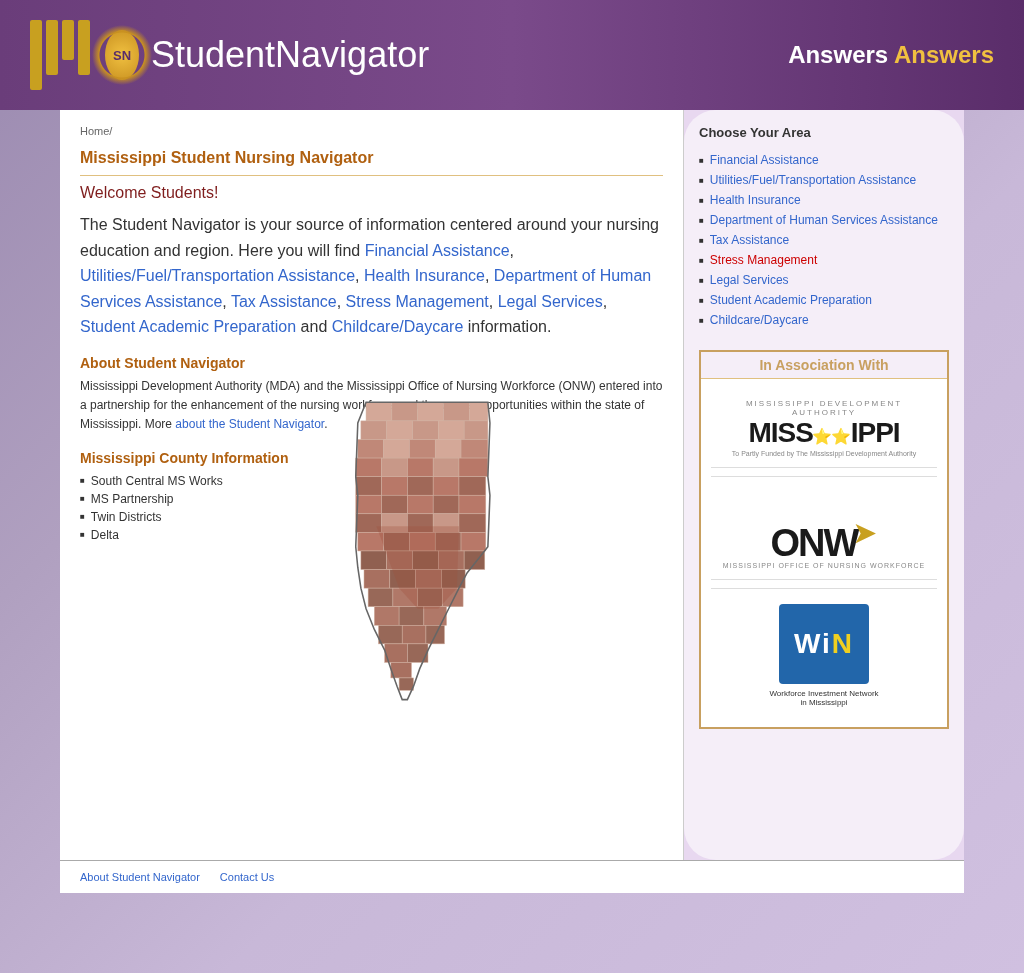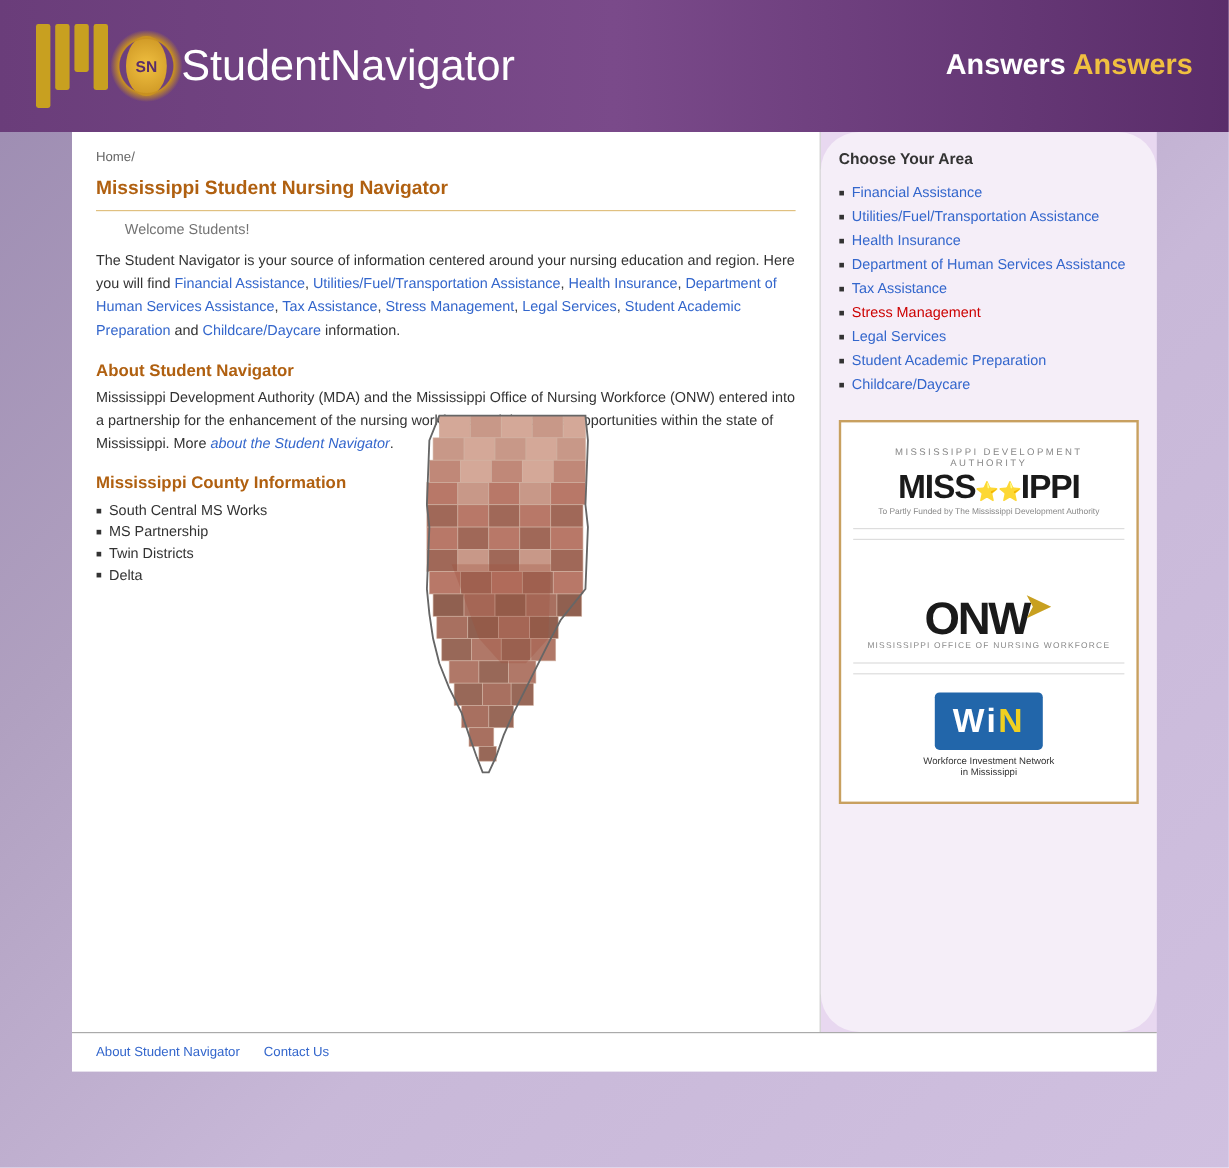--- a/index.html
+++ b/index.html
@@ -109,54 +109,52 @@
     #page-title {
       color: #b06010;
       font-size: 16px;
       font-weight: bold;
       margin-bottom: 8px;
       padding-bottom: 8px;
       border-bottom: 1px solid #e0c080;
     }
 
     #welcome-text {
-      color: #737373;
-      font-size: 12px;
+      color: #7f1d1d;
+      font-size: 16px;
       margin-bottom: 10px;
-      margin-left: 24px;
     }
 
     #intro-text {
+      color: #333;
+      font-size: 16px;
+      line-height: 1.6;
+      margin-bottom: 15px;
+    }
+    #intro-text a {
+      color: #3366cc;
+      text-decoration: none;
+    }
+
+    .section-title {
+      color: #b06010;
+      font-size: 14px;
+      font-weight: bold;
+      margin-bottom: 6px;
+    }
+
+    #about-text {
       color: #333;
       font-size: 12px;
       line-height: 1.6;
       margin-bottom: 15px;
     }
-    #intro-text a {
-      color: #3366cc;
-      text-decoration: none;
-    }
-
-    .section-title {
-      color: #b06010;
-      font-size: 14px;
-      font-weight: bold;
-      margin-bottom: 6px;
-    }
-
-    #about-text {
-      color: #333;
-      font-size: 12px;
-      line-height: 1.6;
-      margin-bottom: 15px;
-    }
     #about-text a {
       color: #3366cc;
       text-decoration: none;
-      font-style: italic;
     }
 
     #county-section { margin-bottom: 10px; }
     #county-list {
       list-style: none;
       margin-bottom: 10px;
     }
     #county-list li {
       color: #333;
       font-size: 12px;
@@ -289,21 +287,21 @@
     }
     .onw-subtitle {
       font-size: 7px;
       color: #888;
       letter-spacing: 1px;
     }
 
     
     .win-logo {
       background: #2266aa;
-      padding: 8px 15px;
+      padding: 24px 15px;
       border-radius: 4px;
       display: inline-block;
       margin-bottom: 5px;
     }
     .win-text {
       font-size: 28px;
       font-weight: bold;
       color: white;
       letter-spacing: 2px;
     }
@@ -530,20 +528,21 @@
         </li>
       <li>
           <a href="#">Student Academic Preparation</a>
         </li>
       <li>
           <a href="#">Childcare/Daycare</a>
         </li>
     </ul>
 
     <div id="association-box">
+      <div id="association-title">In Association With</div>
 
       <div class="assoc-logo">
         <span class="mda-text">MISSISSIPPI DEVELOPMENT AUTHORITY</span>
         <div class="mississippi-logo-text">
           MISS<span class="ms-stars">⭐⭐</span>IPPI
         </div>
         <div class="mda-subtitle">To Partly Funded by The Mississippi Development Authority</div>
       </div>
 
       <hr style="border:none;border-top:1px solid #ddd;margin:5px 0;">

